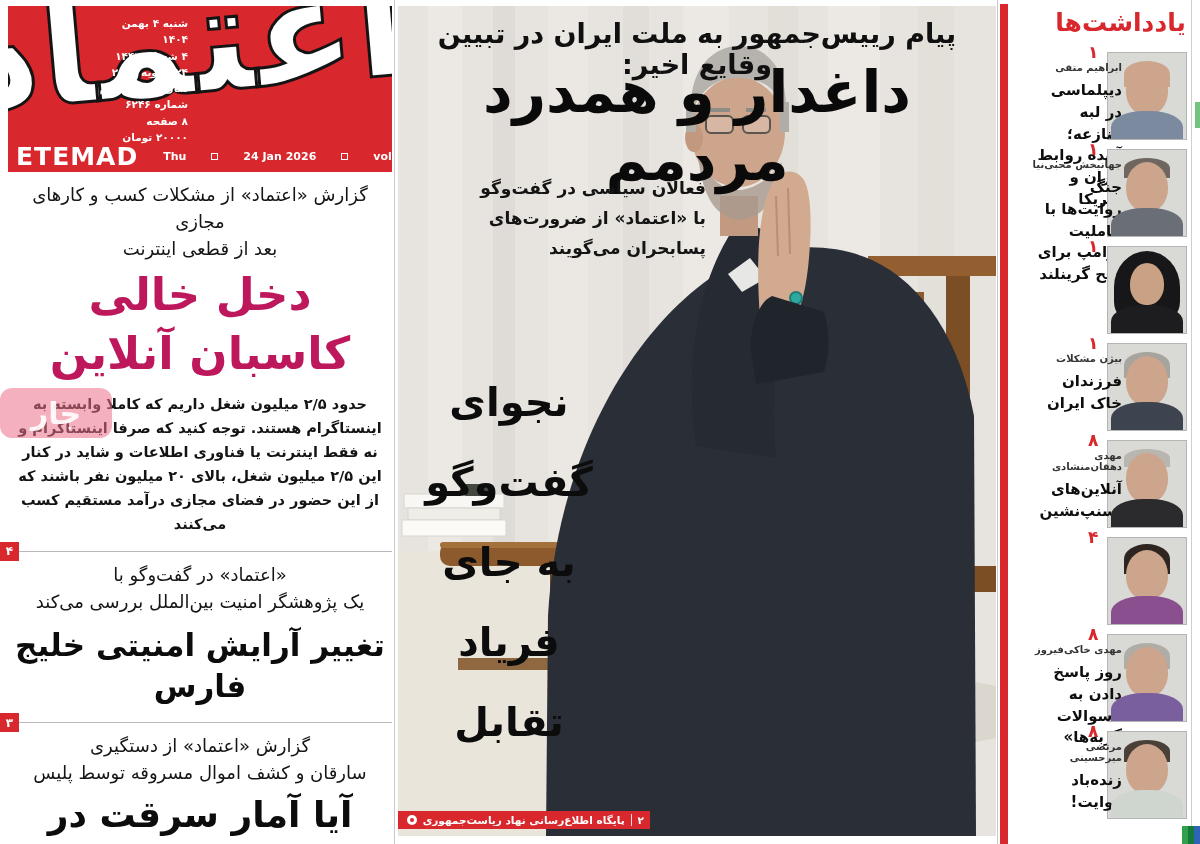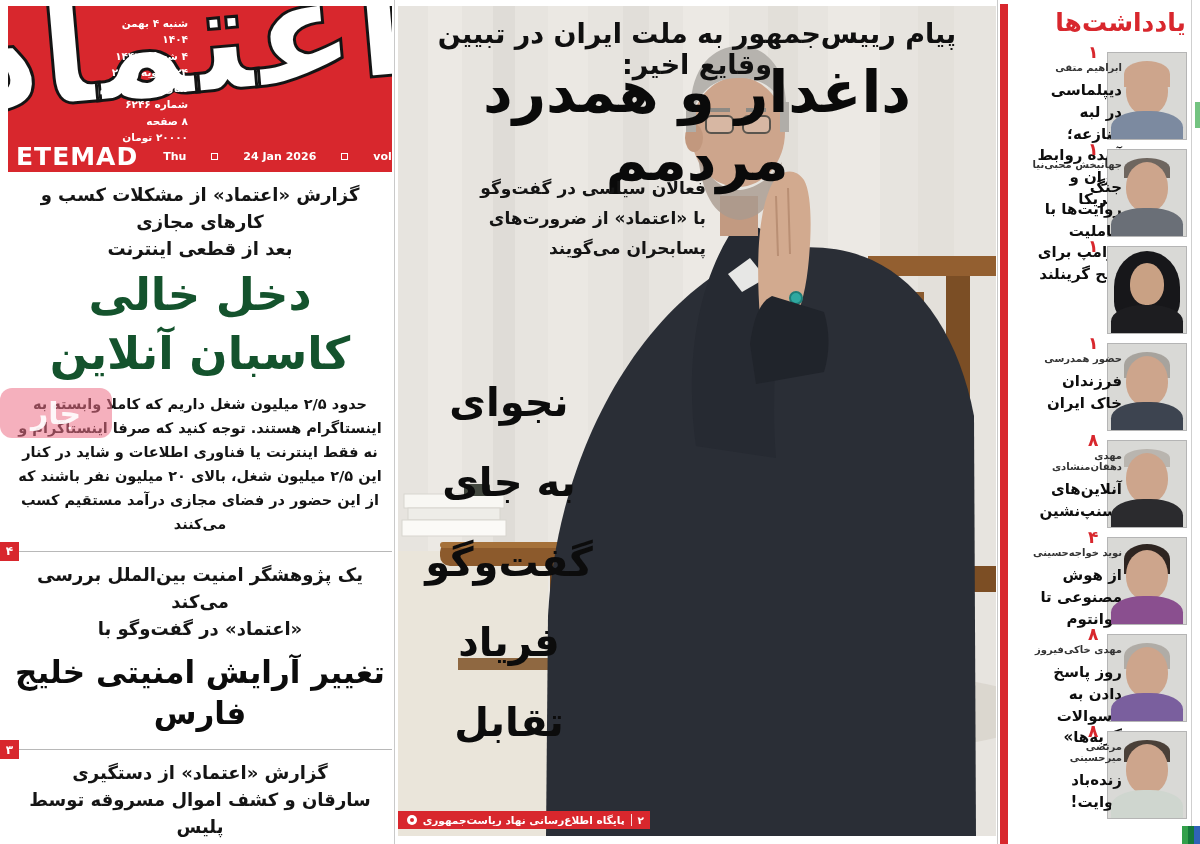--- a/index.html
+++ b/index.html
@@ -20,23 +20,23 @@
               color:#fff; font-size:10.5px; font-weight:bold; line-height:1.55; z-index:2; }
   .mh-dates span { display:block; }
   .mh-strip { position:absolute; left:8px; right:6px; bottom:3px; display:flex; align-items:center;
               gap:25px; color:#fff; z-index:2; }
   .mh-logo-en { font-size:25px; font-weight:bold; letter-spacing:1px; line-height:1; }
   .mh-info { font-size:11px; font-weight:bold; white-space:nowrap; }
   .sq { width:7px; height:7px; border:1.5px solid #fff; display:inline-block; flex:0 0 auto; }
 
   .story { position:relative; border-bottom:1px solid #b8b8b8; padding:9px 2px 14px; direction:rtl; }
   .story:last-child { border-bottom:none; }
-  .kicker { font-size:18px; font-weight:bold; text-align:center; line-height:1.5; color:#151515; }
+  .kicker { font-size:18px; font-weight:normal; text-align:center; line-height:1.5; color:#151515; }
   .kicker span { display:block; }
-  .headline-xl { font-size:45px; font-weight:900; text-align:center; line-height:1.3; color:#14532d; margin-top:4px; }
+  .headline-xl { font-size:45px; font-weight:900; text-align:center; line-height:1.3; color:#be185d; margin-top:4px; }
   .headline-xl span { display:block; }
   .headline-l { font-size:31px; font-weight:900; text-align:center; line-height:1.35; color:#0c0c0c; margin-top:10px; }
   .headline-m { font-size:36px; font-weight:900; text-align:center; line-height:1.4; color:#0c0c0c; margin-top:4px; }
   .headline-m span { display:block; }
   .lead { font-size:14.5px; font-weight:bold; text-align:center; line-height:1.65; margin-top:10px; color:#141414; }
   .chip { position:absolute; left:-8px; bottom:-10px; width:19px; height:19px; background:#d8272d;
           color:#fff; font-size:12px; font-weight:bold; display:flex; align-items:center;
           justify-content:center; z-index:4; }
   .watermark { position:absolute; left:-8px; top:382px; width:112px; height:50px; border-radius:12px;
                background:rgba(236,112,134,.55); z-index:5; display:flex; align-items:center;
@@ -143,22 +143,22 @@
       <div class="headline-xl">
         <span>دخل خالی</span>
         <span>کاسبان آنلاین</span>
       </div>
       <div class="lead">حدود ۲/۵ میلیون شغل داریم که کاملا وابسته به اینستاگرام هستند. توجه کنید که صرفا اینستاگرام و نه فقط اینترنت یا فناوری اطلاعات و شاید در کنار این ۲/۵ میلیون شغل، بالای ۲۰ میلیون نفر باشند که از این حضور در فضای مجازی درآمد مستقیم کسب می‌کنند</div>
       <div class="chip">۴</div>
     </div>
 
     <div class="story">
       <div class="kicker">
+        <span>«اعتماد» در گفت‌وگو با</span>
         <span>یک پژوهشگر امنیت بین‌الملل بررسی می‌کند</span>
-        <span>«اعتماد» در گفت‌وگو با</span>
       </div>
       <div class="headline-l">تغییر آرایش امنیتی خلیج فارس</div>
       <div class="chip">۳</div>
     </div>
 
     <div class="story">
       <div class="kicker">
         <span>گزارش «اعتماد» از دستگیری</span>
         <span>سارقان و کشف اموال مسروقه توسط پلیس</span>
       </div>
@@ -231,22 +231,22 @@
     <div class="main-headline">داغدار و همدرد مردمم</div>
 
     <div class="sub-kicker">
       <span>فعالان سیاسی در گفت‌وگو</span>
       <span>با «اعتماد» از ضرورت‌های</span>
       <span>پسابحران می‌گویند</span>
     </div>
 
     <div class="sub-headline">
       <span>نجوای</span>
+      <span>گفت‌وگو</span>
       <span>به جای</span>
-      <span>گفت‌وگو</span>
       <span>فریاد تقابل</span>
     </div>
 
     <div class="caption">
       <span class="cap-page">۲</span>
       <span class="cap-src">پایگاه اطلاع‌رسانی نهاد ریاست‌جمهوری</span>
       <span class="cam"></span>
     </div>
   </div>
 
@@ -302,21 +302,21 @@
       <div class="sb-item">
         <div class="sb-num">۱</div>
         <div class="sb-photo">
             <div class="pic av4">
               <i class="hair"></i>
               <i class="head"></i>
               <i class="torso"></i>
             </div>
           </div>
         <div class="sb-textcol">
-          <div class="sb-author">حضور همدرسی</div>
+          <div class="sb-author">بیژن مشکلات</div>
           <div class="sb-t">فرزندان خاک ایران</div>
         </div>
       </div>
 
       <div class="sb-item">
         <div class="sb-num">۸</div>
         <div class="sb-photo">
             <div class="pic av5">
               <i class="hair"></i>
               <i class="head"></i>
@@ -331,24 +331,20 @@
 
       <div class="sb-item">
         <div class="sb-num">۴</div>
         <div class="sb-photo">
             <div class="pic av6">
               <i class="hair"></i>
               <i class="head"></i>
               <i class="torso"></i>
             </div>
           </div>
-        <div class="sb-textcol">
-          <div class="sb-author">نوید خواجه‌حسینی</div>
-          <div class="sb-t">از هوش مصنوعی تا کوانتوم</div>
-        </div>
       </div>
 
       <div class="sb-item">
         <div class="sb-num">۸</div>
         <div class="sb-photo">
             <div class="pic av7">
               <i class="hair"></i>
               <i class="head"></i>
               <i class="torso"></i>
             </div>

